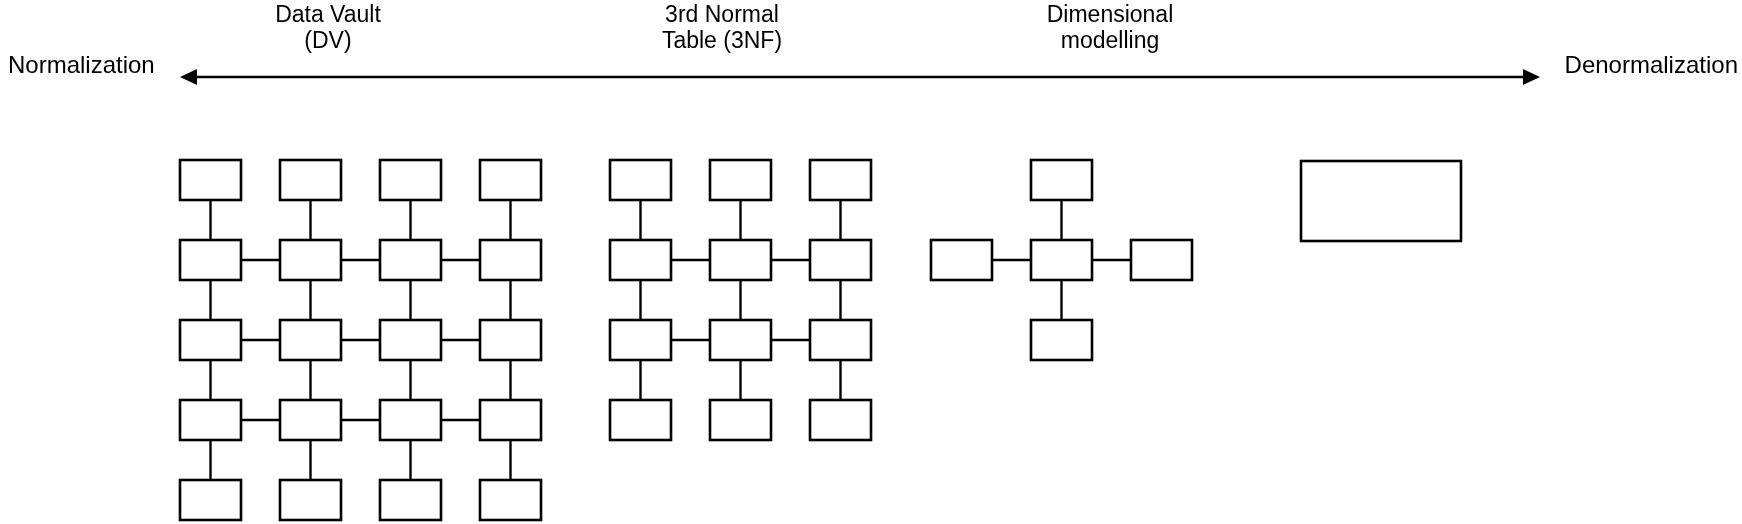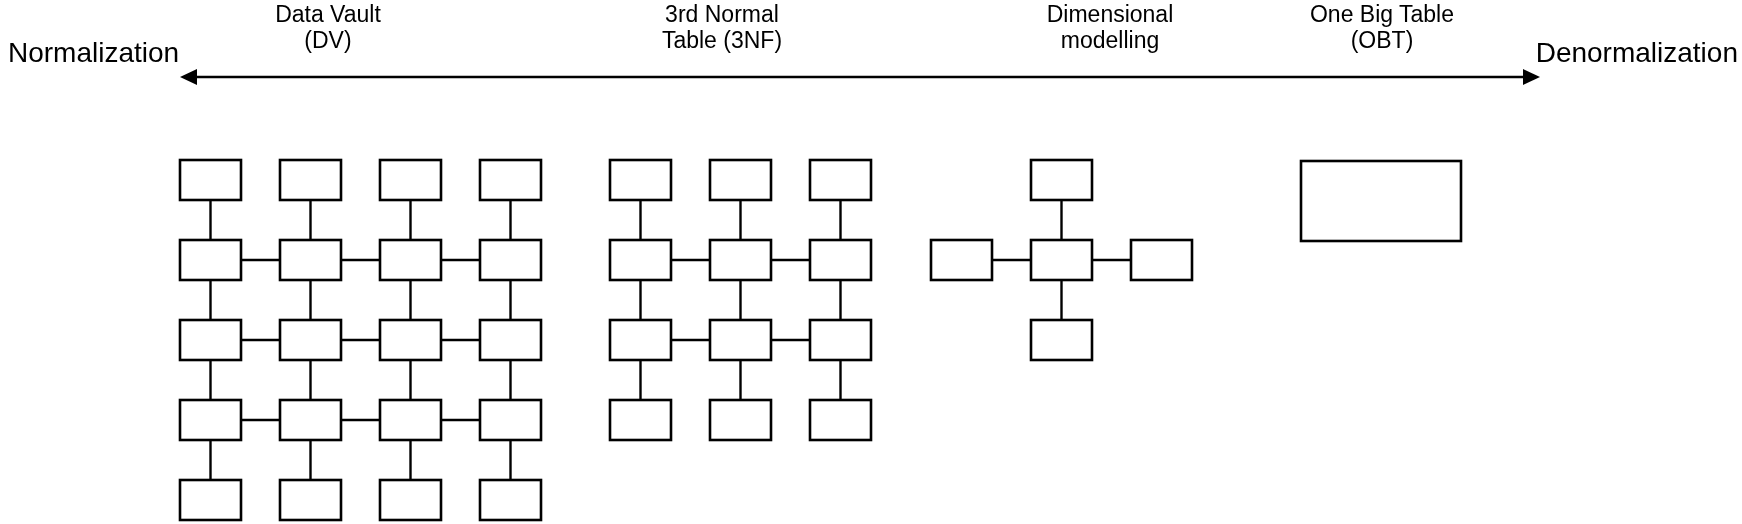--- a/index.html
+++ b/index.html
@@ -16,22 +16,22 @@
     overflow: hidden;
     color: #000000;
   }
   #diagram-svg {
     position: absolute;
     left: 0;
     top: 0;
   }
   .side-label {
     position: absolute;
-    top: 40px;
-    font-size: 28px;
+    top: 52px;
+    font-size: 24px;
     line-height: 26px;
     white-space: nowrap;
   }
   .side-label.left { left: 8px; }
   .side-label.right { right: 4px; text-align: center; }
   .approach-label {
     position: absolute;
     top: 1px;
     transform: translateX(-50%);
     text-align: center;
@@ -145,18 +145,14 @@
   <div class="approach-label" style="left: 722px;">
     <span>3rd Normal</span>
     <span>Table (3NF)</span>
   </div>
 
   <div class="approach-label" style="left: 1062px; margin-left: 48px;">
     <span>Dimensional</span>
     <span>modelling</span>
   </div>
 
-  <div class="approach-label" style="left: 1382px;">
-    <span>One Big Table</span>
-    <span>(OBT)</span>
-  </div>
 
 </div>
 
 </body></html>

